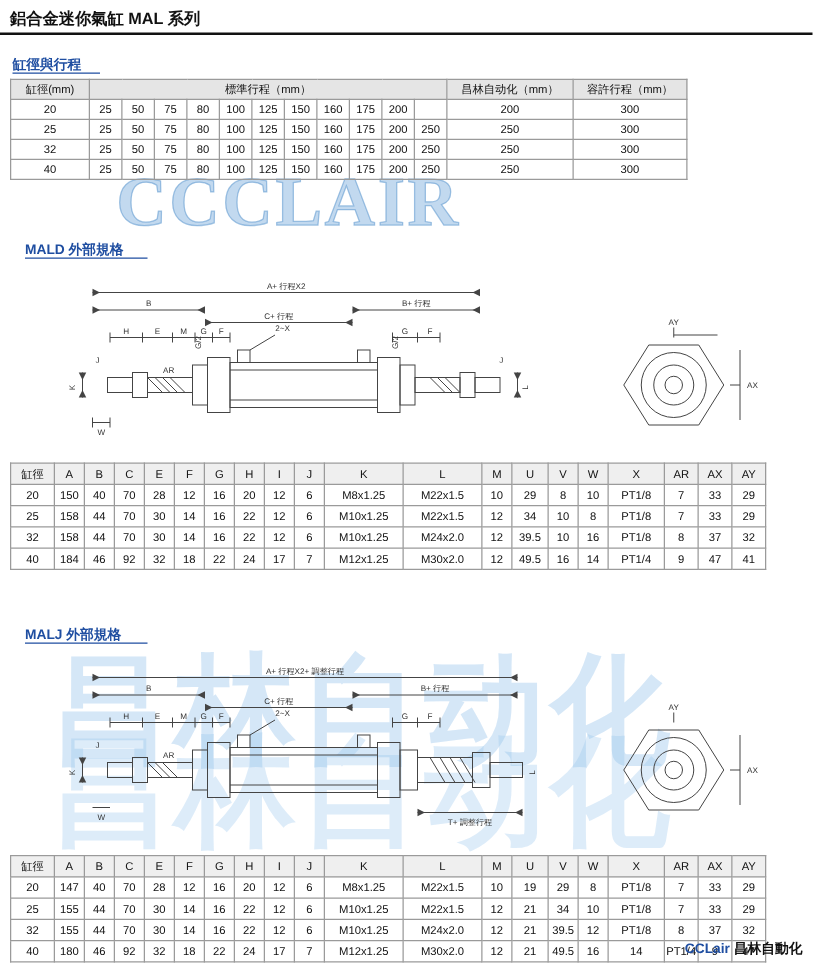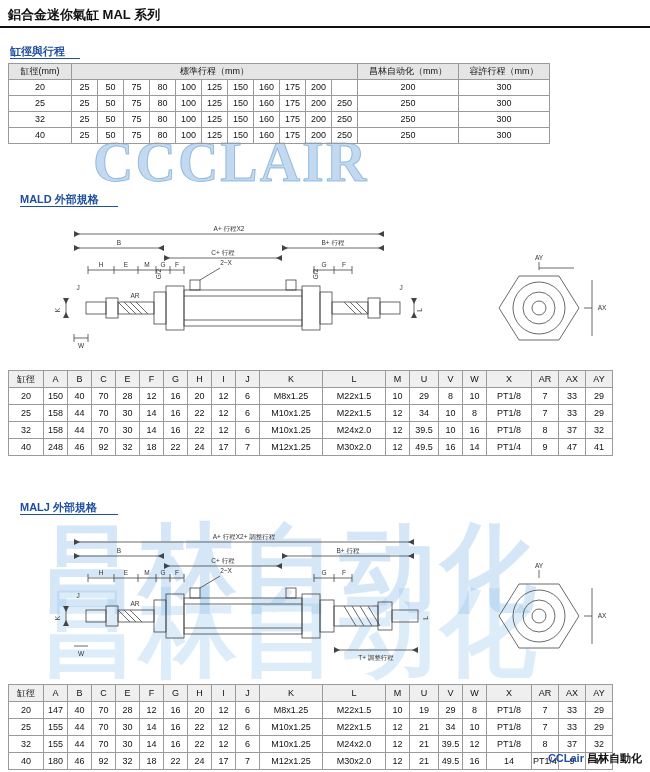--- a/index.html
+++ b/index.html
@@ -389,21 +389,21 @@
         <td>39.5</td>
         <td>10</td>
         <td>16</td>
         <td>PT1/8</td>
         <td>8</td>
         <td>37</td>
         <td>32</td>
       </tr>
       <tr>
         <td>40</td>
-        <td>248</td>
+        <td>184</td>
         <td>46</td>
         <td>92</td>
         <td>32</td>
         <td>18</td>
         <td>22</td>
         <td>24</td>
         <td>17</td>
         <td>7</td>
         <td>M12x1.25</td>
         <td>M30x2.0</td>

